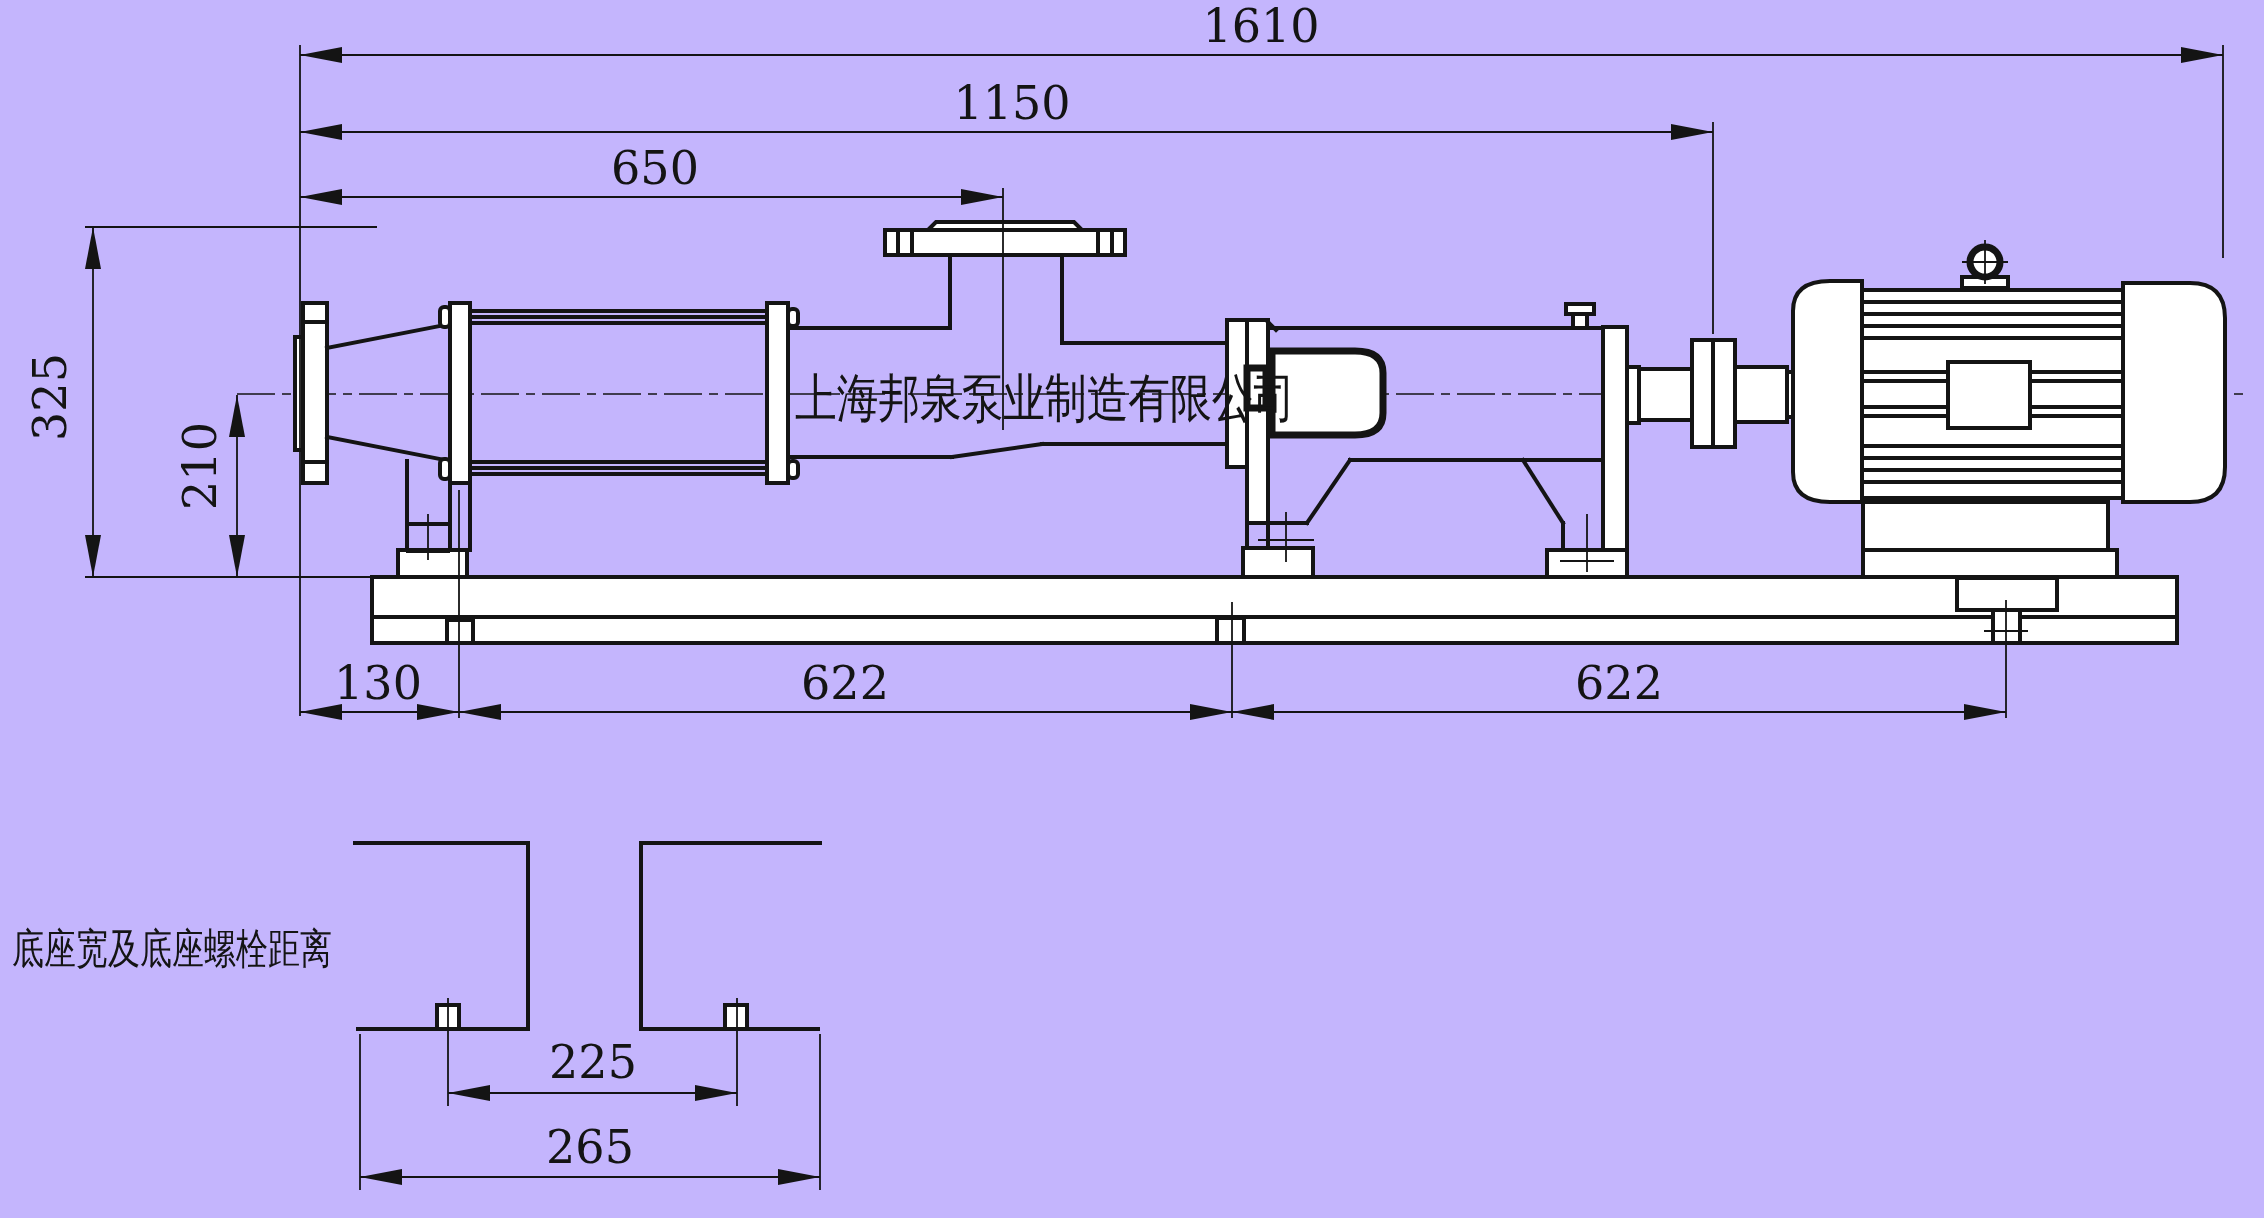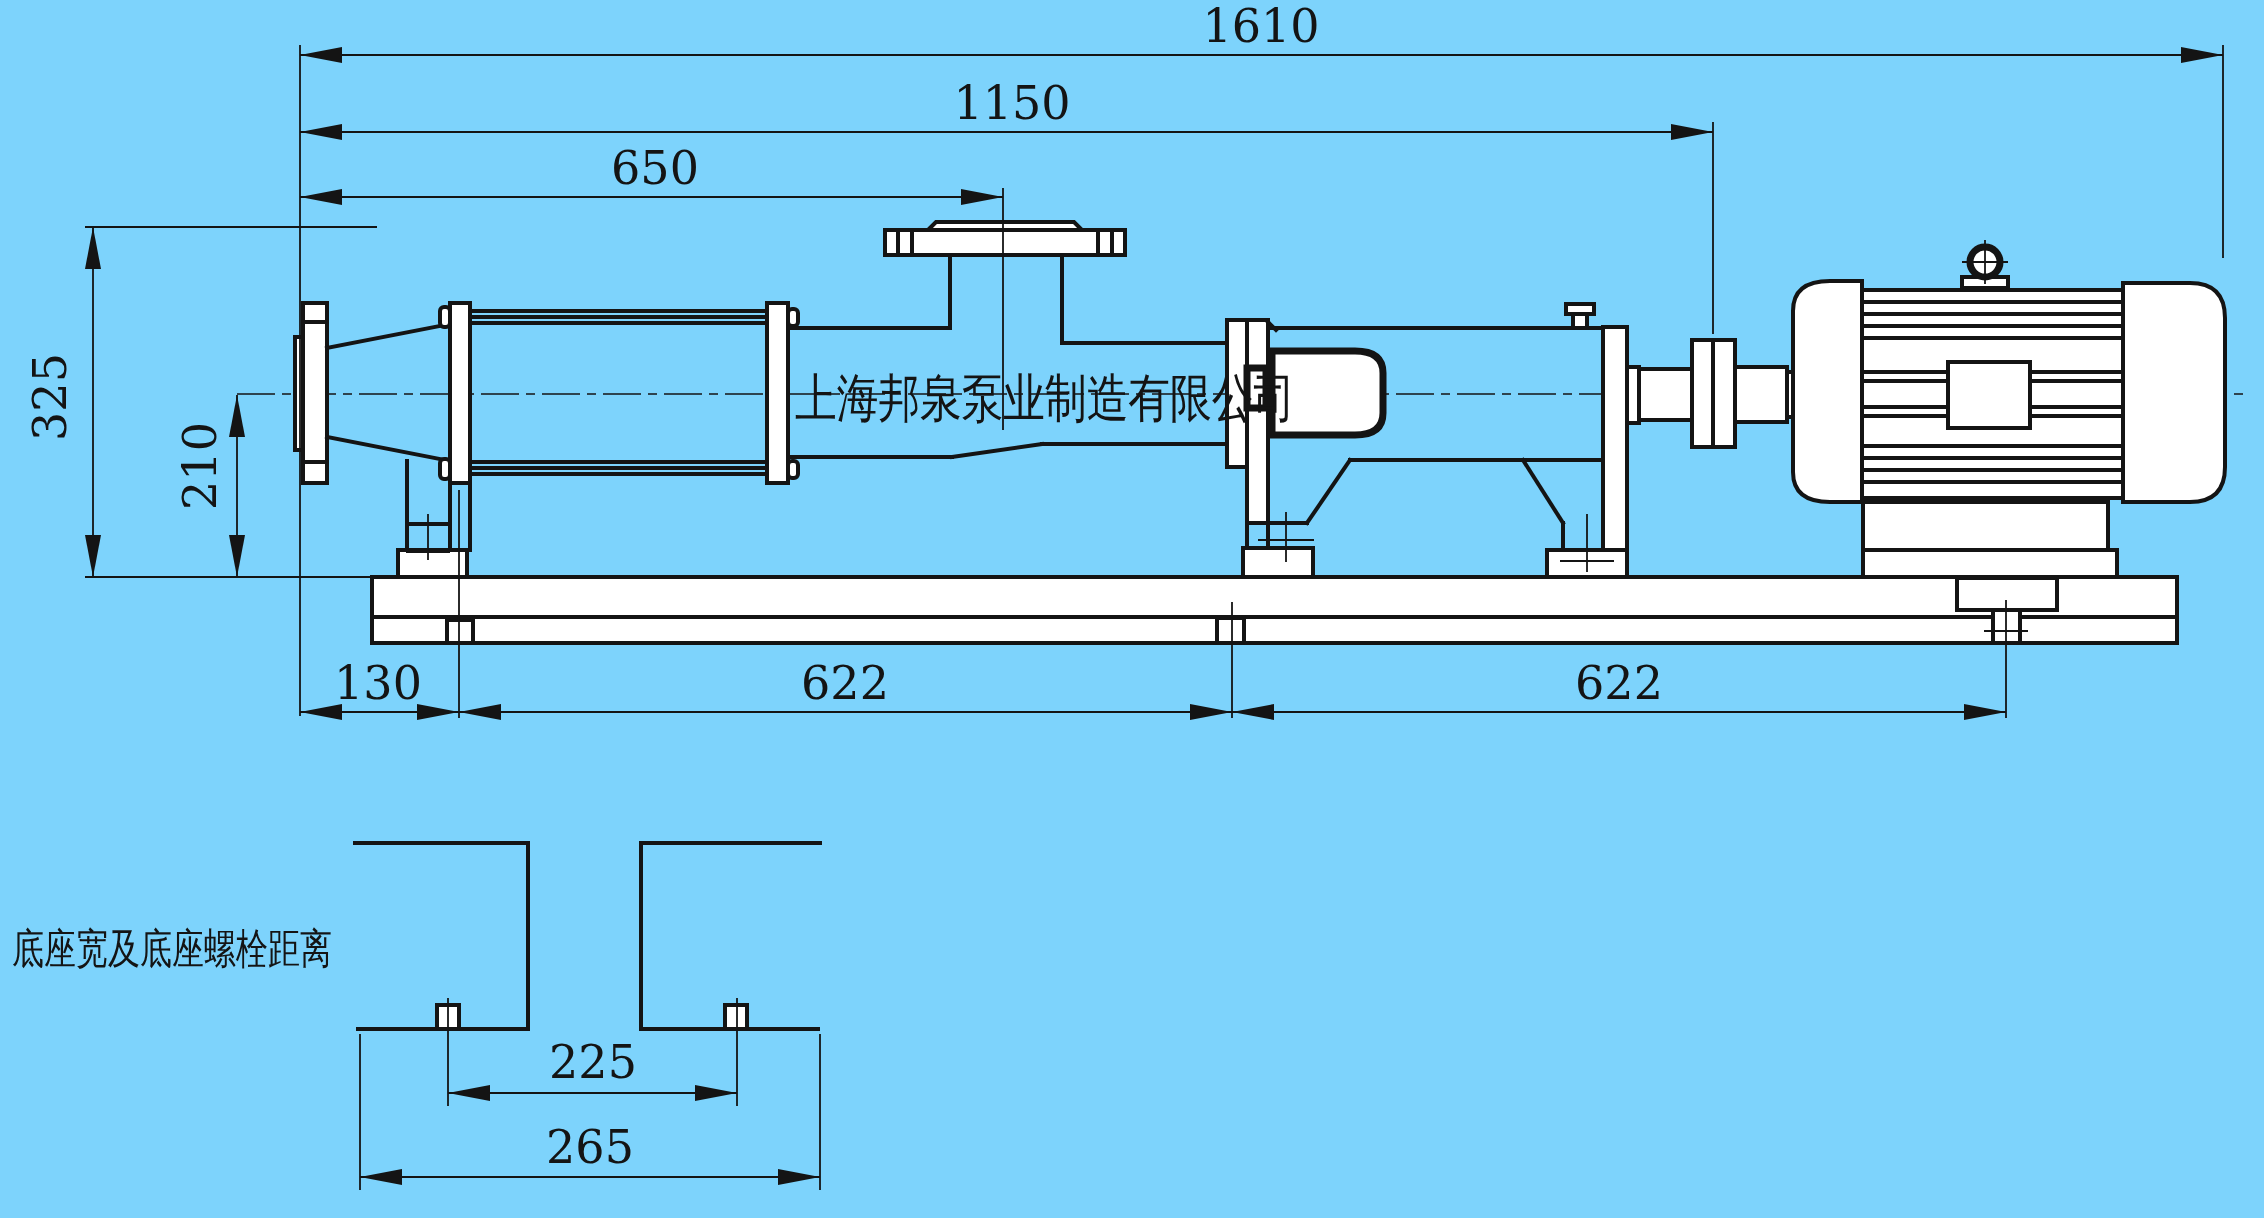--- a/index.html
+++ b/index.html
@@ -1,16 +1,16 @@
 <!DOCTYPE html>
 <html><head>
 <meta charset="utf-8">
 <style>
   html,body{margin:0;padding:0;background:#ffffff;}
-  .stage{position:relative;width:2264px;height:1218px;background:#7dd3fc;overflow:hidden;
+  .stage{position:relative;width:2264px;height:1218px;background:#c4b5fd;overflow:hidden;
          font-family:"DejaVu Serif","Liberation Serif",serif;}
   svg{display:block;}
   .ol{stroke:#141414;stroke-width:4;fill:none;stroke-linecap:square;}
   .olf{stroke:#141414;stroke-width:4;fill:#ffffff;}
   .thick{stroke:#141414;stroke-width:7;fill:#ffffff;}
   .thin{stroke:#141414;stroke-width:1.8;fill:none;stroke-linecap:butt;}
   .cline{stroke:#141414;stroke-width:1.6;fill:none;stroke-dasharray:38 7 9 7;}
   .arr{fill:#141414;stroke:none;}
   text{fill:#141414;}
   .dim{font-size:46px;}

